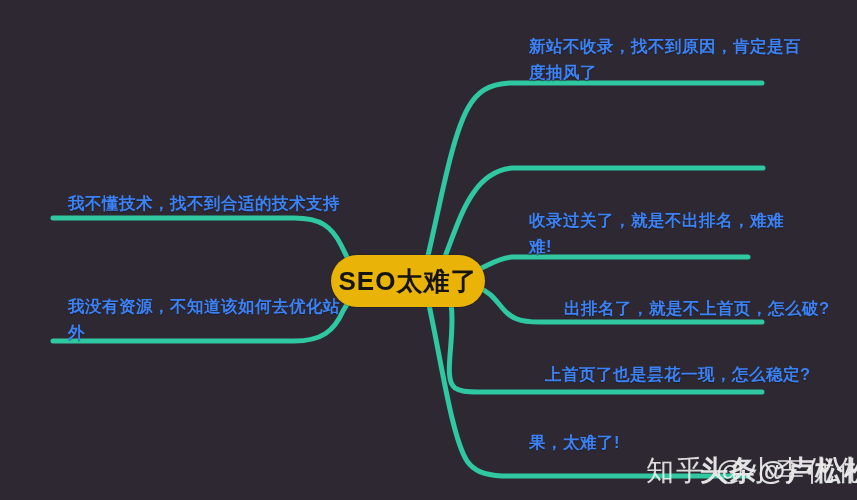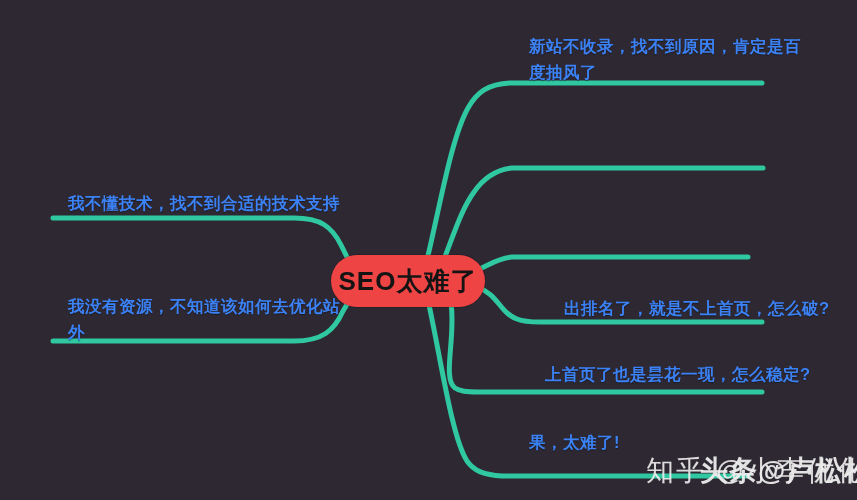--- a/index.html
+++ b/index.html
@@ -20,21 +20,21 @@
     line-height:26px;
     letter-spacing:0.5px;
     white-space:nowrap;
     text-shadow:0 1px 1px rgba(0,0,0,.35);
   }
   .branch-label .line{display:block;}
   #center-node{
     position:absolute;
     left:331px;top:255px;
     width:154px;height:52px;
-    background:#ef4444;
+    background:#eab308;
     border-radius:27px;
     display:flex;align-items:center;justify-content:center;
     color:#141414;
     font-size:26px;font-weight:800;letter-spacing:1px;
     box-shadow:0 0 0 1px rgba(0,0,0,.15);
   }
   .watermark{position:absolute;white-space:nowrap;color:#ececec;}
   #wm-zhihu-xiaoli{
     left:646px;top:452px;
     font-size:28px;font-weight:400;letter-spacing:2px;
@@ -68,20 +68,24 @@
   </div>
   <div class="branch-label" style="left:68px;top:293px;">
     <span class="line">我没有资源，不知道该如何去优化站</span>
     <span class="line">外</span>
   </div>
 
   <div class="branch-label" style="left:529px;top:33px;">
     <span class="line">新站不收录，找不到原因，肯定是百</span>
     <span class="line">度抽风了</span>
   </div>
+  <div class="branch-label" style="left:529px;top:207px;">
+    <span class="line">收录过关了，就是不出排名，难难</span>
+    <span class="line">难!</span>
+  </div>
   <div class="branch-label" style="left:529px;top:295px;margin-left:35px;">
     <span class="line">出排名了，就是不上首页，怎么破?</span>
     <span class="line"></span>
   </div>
   <div class="branch-label" style="left:545px;top:361px;">
     <span class="line">上首页了也是昙花一现，怎么稳定?</span>
     <span class="line"></span>
   </div>
   <div class="branch-label" style="left:529px;top:429px;">
     <span class="line">果，太难了!</span>

